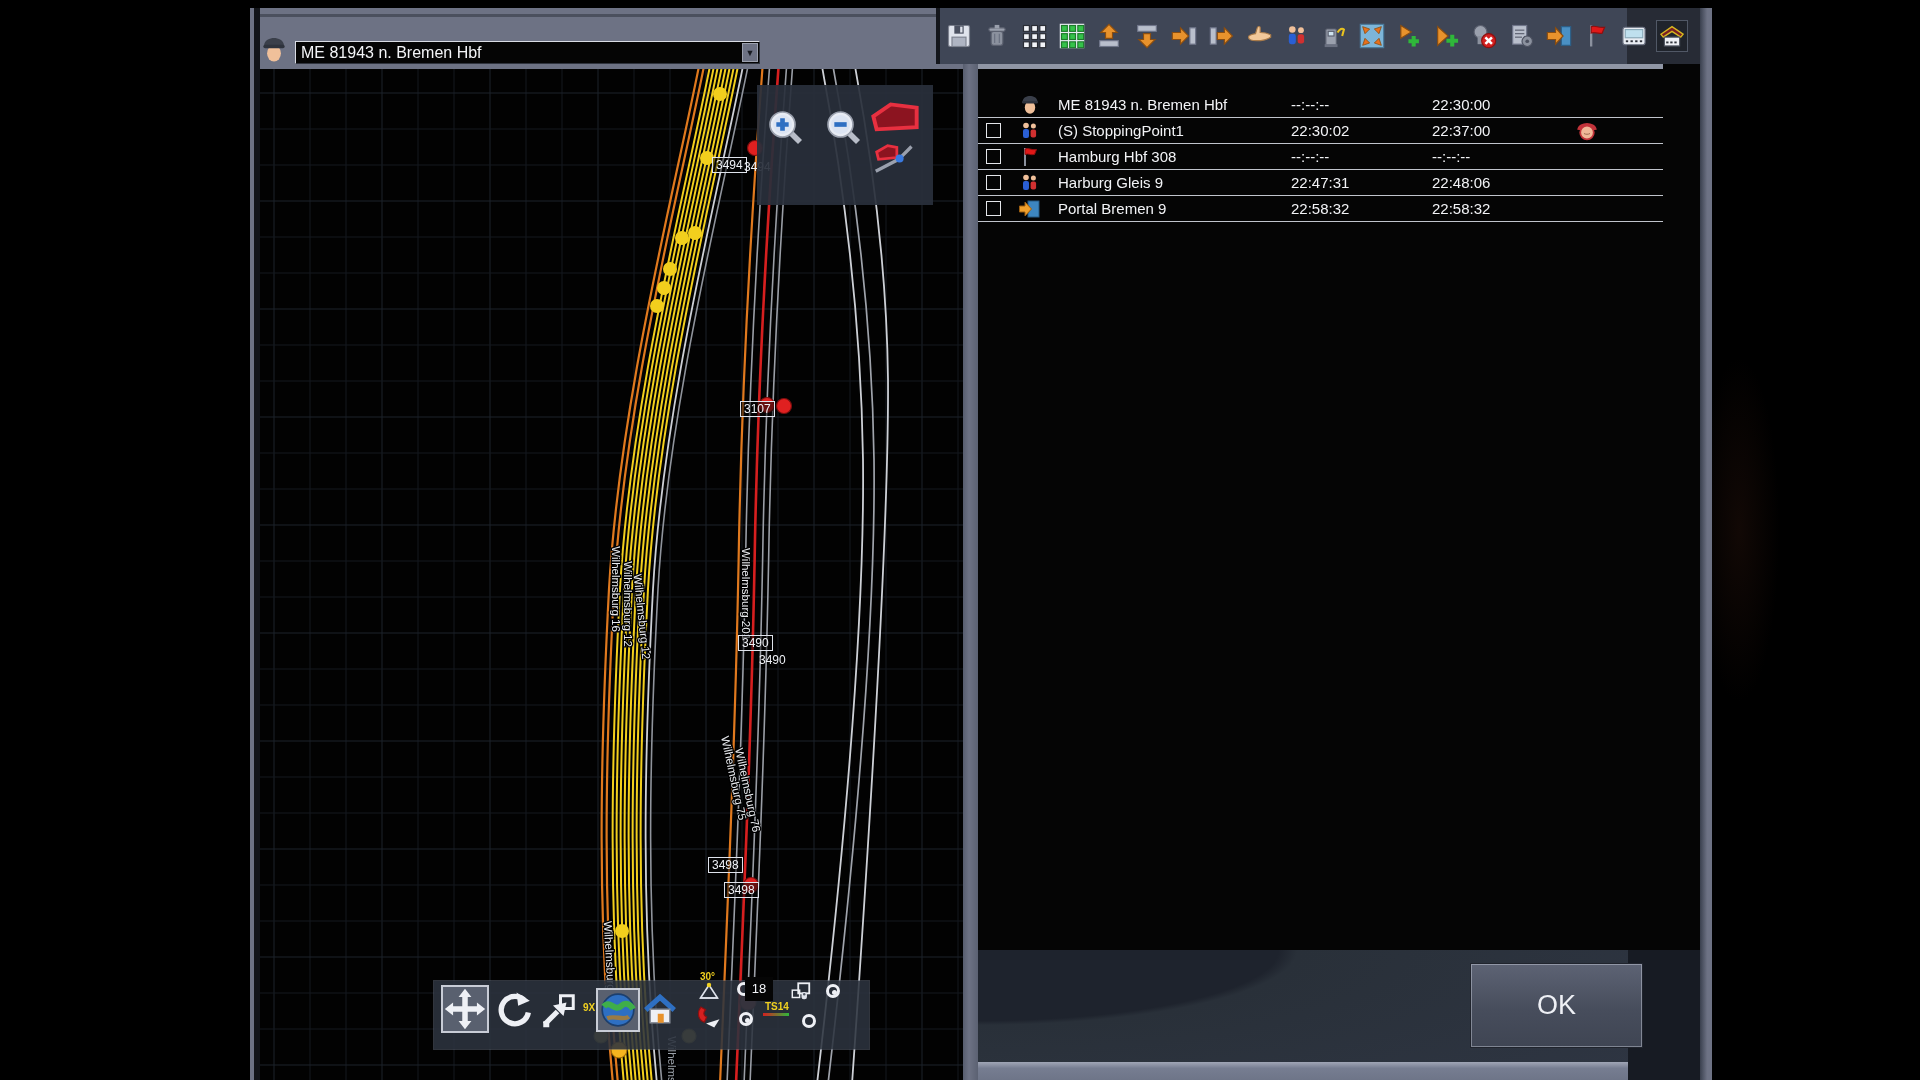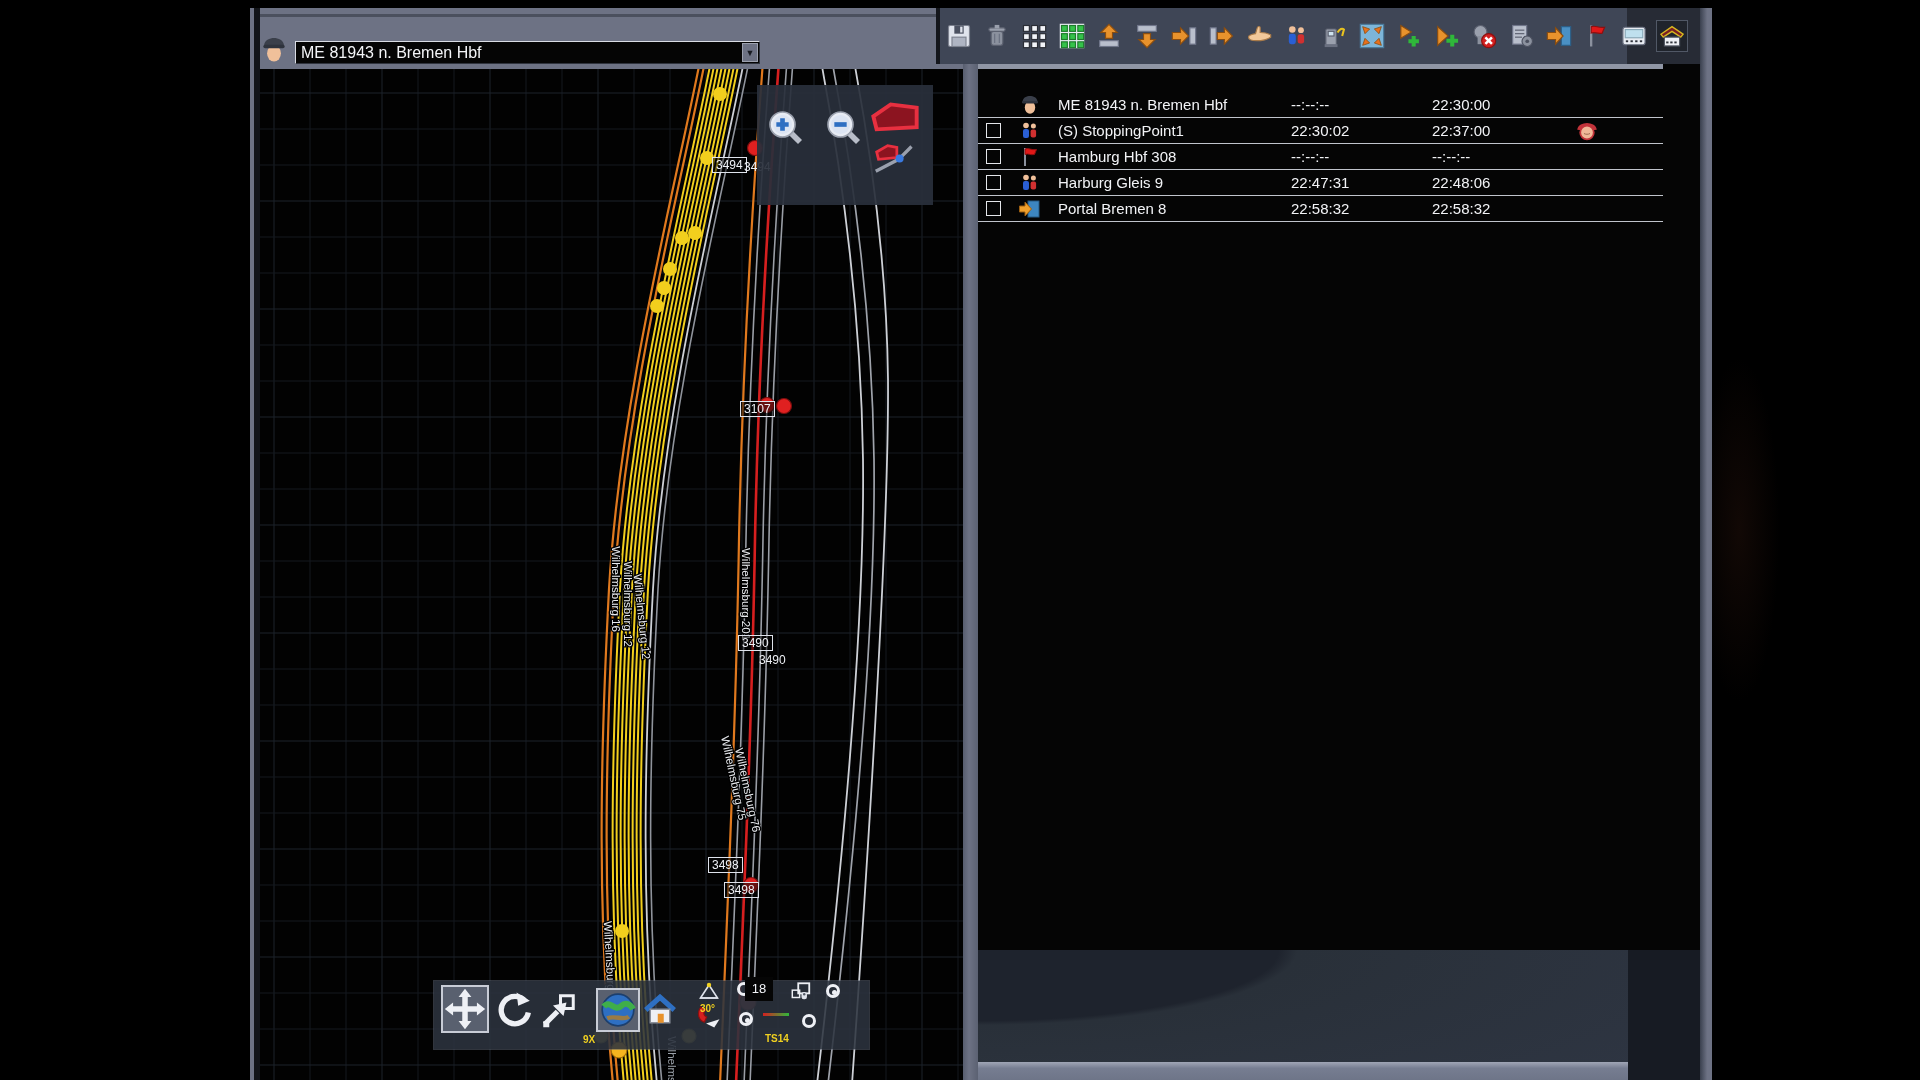--- a/index.html
+++ b/index.html
@@ -32,21 +32,21 @@
   .tool.selected{background:#20242c;box-shadow:0 0 0 1px #515866;}
   .tool svg{width:28px;height:28px;}
   
   #splitter{position:absolute;left:713px;top:56px;width:15px;height:1016px;
     background:linear-gradient(90deg,#575d6e,#6d7284 40%,#5b6172);}
   
   #map{position:absolute;left:10px;top:61px;width:703px;height:1011px;background:#020202;overflow:hidden;cursor:crosshair;}
   #map svg.tracks{position:absolute;left:0;top:0;}
   .badge{position:absolute;color:#eef0f5;font-size:12px;line-height:14px;padding:0 3px;white-space:nowrap;}
   .badge.boxed{border:1px solid #dfe3ec;background:rgba(5,5,5,.55);}
-  .map-anno{position:absolute;color:#f0d020;font-size:10px;font-weight:bold;white-space:nowrap;z-index:6;margin-top:32px;}
+  .map-anno{position:absolute;color:#f0d020;font-size:10px;font-weight:bold;white-space:nowrap;z-index:6;}
   
   #zoom-panel{position:absolute;left:497px;top:16px;width:176px;height:120px;
     background:rgba(41,47,59,.93);z-index:4;}
   .zoom-btn{position:absolute;width:40px;height:40px;background:transparent;border:none;padding:0;cursor:pointer;}
   
   #nav-toolbar{position:absolute;left:174px;top:912px;width:435px;height:68px;
     background:rgba(44,51,63,.88);box-shadow:0 0 0 1px rgba(90,96,112,.55);z-index:5;}
   .nav-btn{position:absolute;background:transparent;border:none;padding:0;cursor:pointer;}
   .nav-btn.framed{background:#59606f;box-shadow:0 0 0 2px #c8ccd6;}
   #zoom-value{position:absolute;left:311px;top:-4px;width:28px;height:24px;background:#050505;
@@ -516,28 +516,29 @@
             <span class="ank">22:47:31</span>
             <span class="abf">22:48:06</span>
             <span class="sep"></span>
           </div>
           <div class="row" style="top: 104px;">
             <span class="cb"></span>
             <span class="ric"><svg viewBox="0 0 24 24" xmlns="http://www.w3.org/2000/svg">
                 <rect x="10" y="4" width="11" height="16" fill="#3d86c0" stroke="#265a84"></rect>
                 <path d="M1.5 9 H7 V5 L13.5 12 L7 19 V15 H1.5 Z" fill="#f0a02c" stroke="#9a5d10"></path>
               </svg></span>
-            <span class="ziel">Portal Bremen 8</span>
+            <span class="ziel">Portal Bremen 9</span>
             <span class="ank">22:58:32</span>
             <span class="abf">22:58:32</span>
             <span class="sep"></span>
           </div>
         </div>
       <div id="table-gutter"></div>
     </div>
 
     <div id="bottom-panel"></div>
     <div id="bottom-dark"></div>
     <div id="bottom-strip"></div>
+    <button id="ok-button">OK</button>
 
     <div id="right-strip"></div>
   </div>
 </div>
 
 </body></html>

